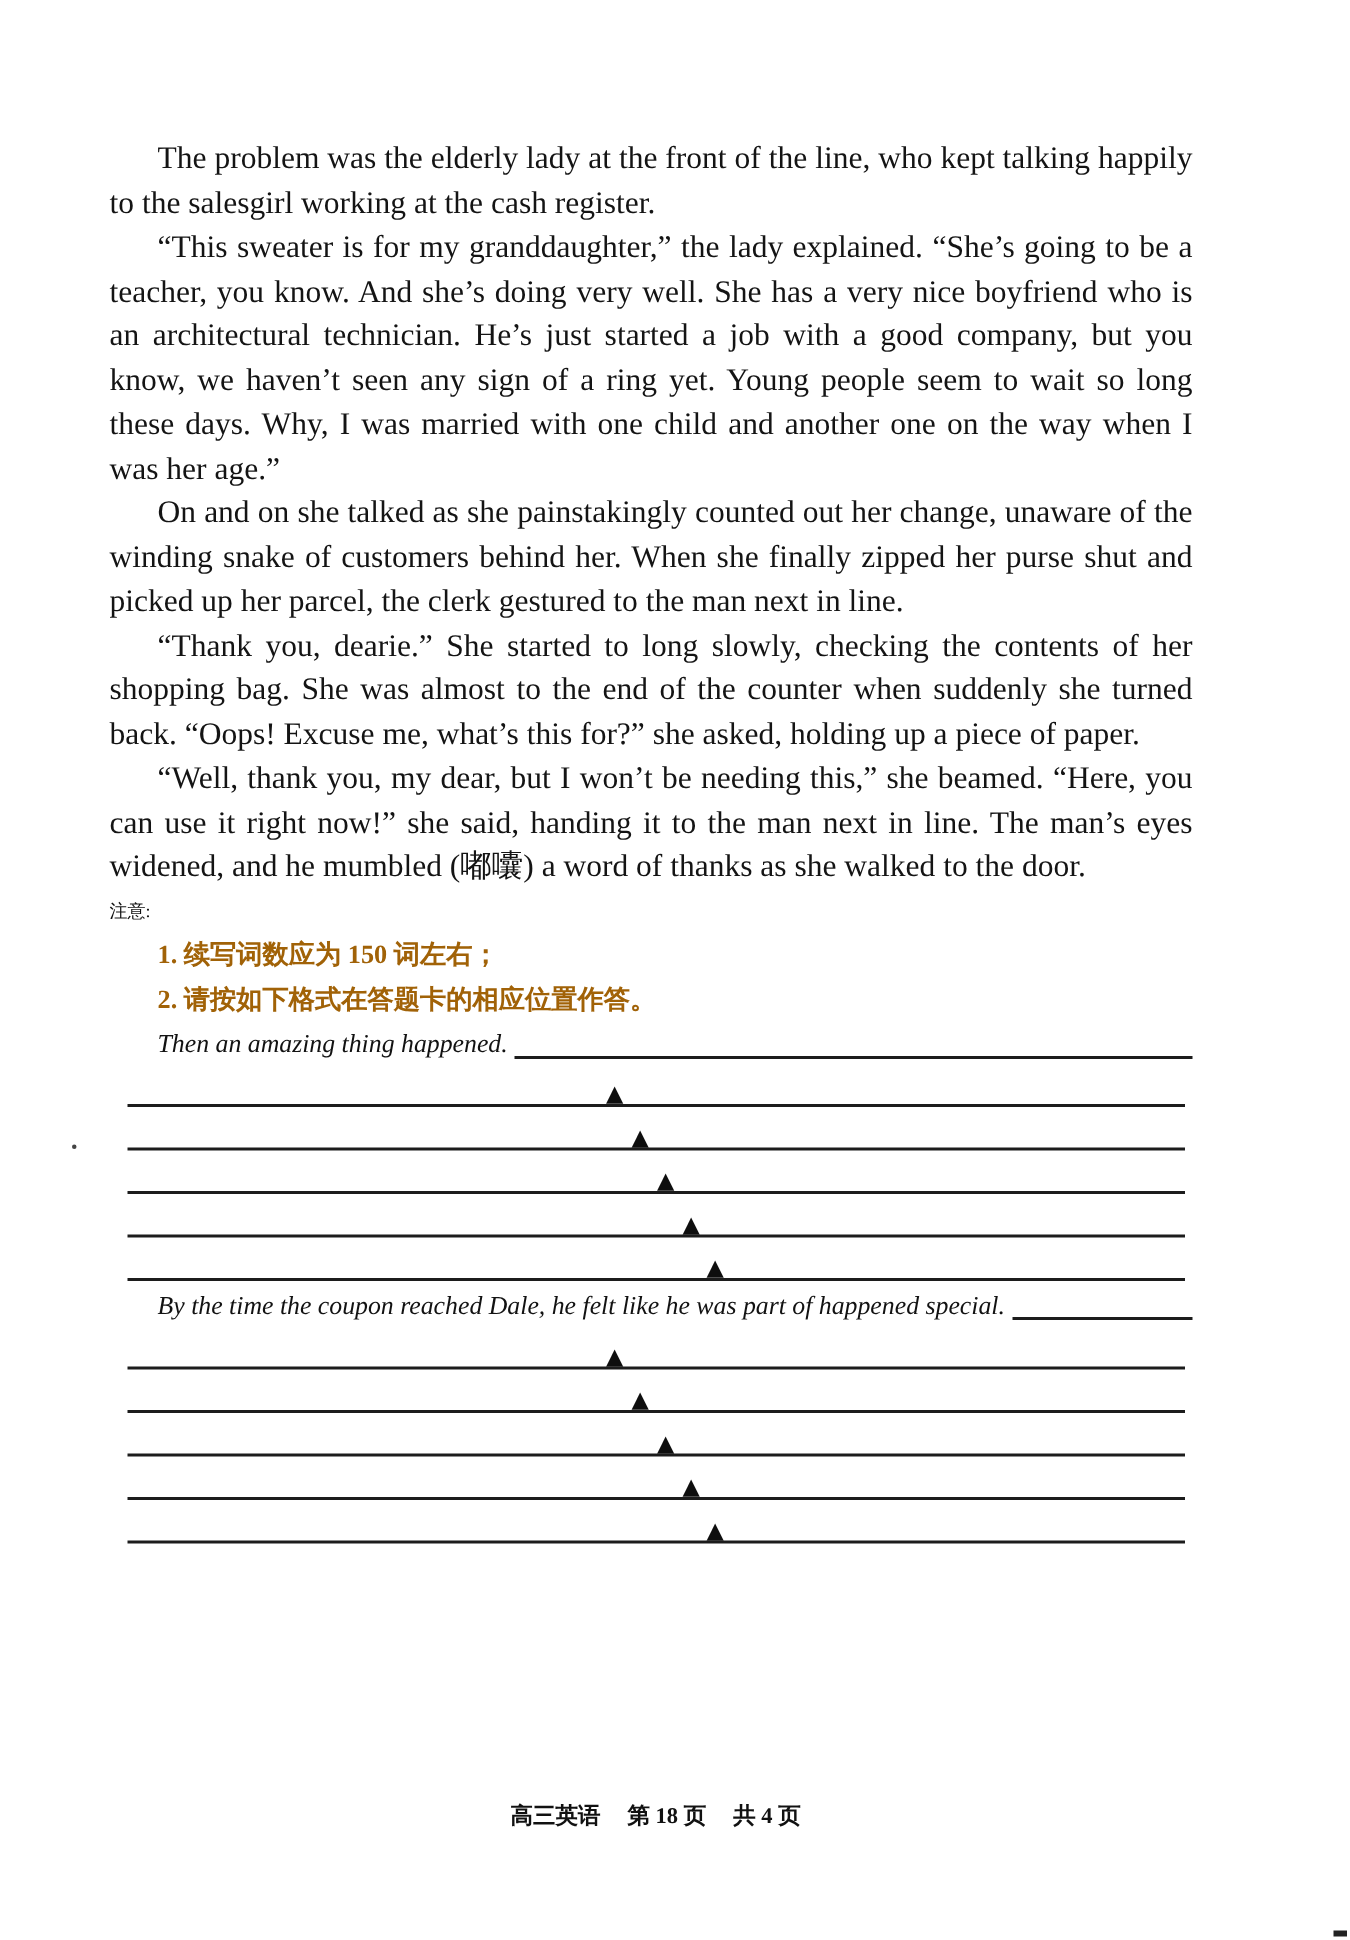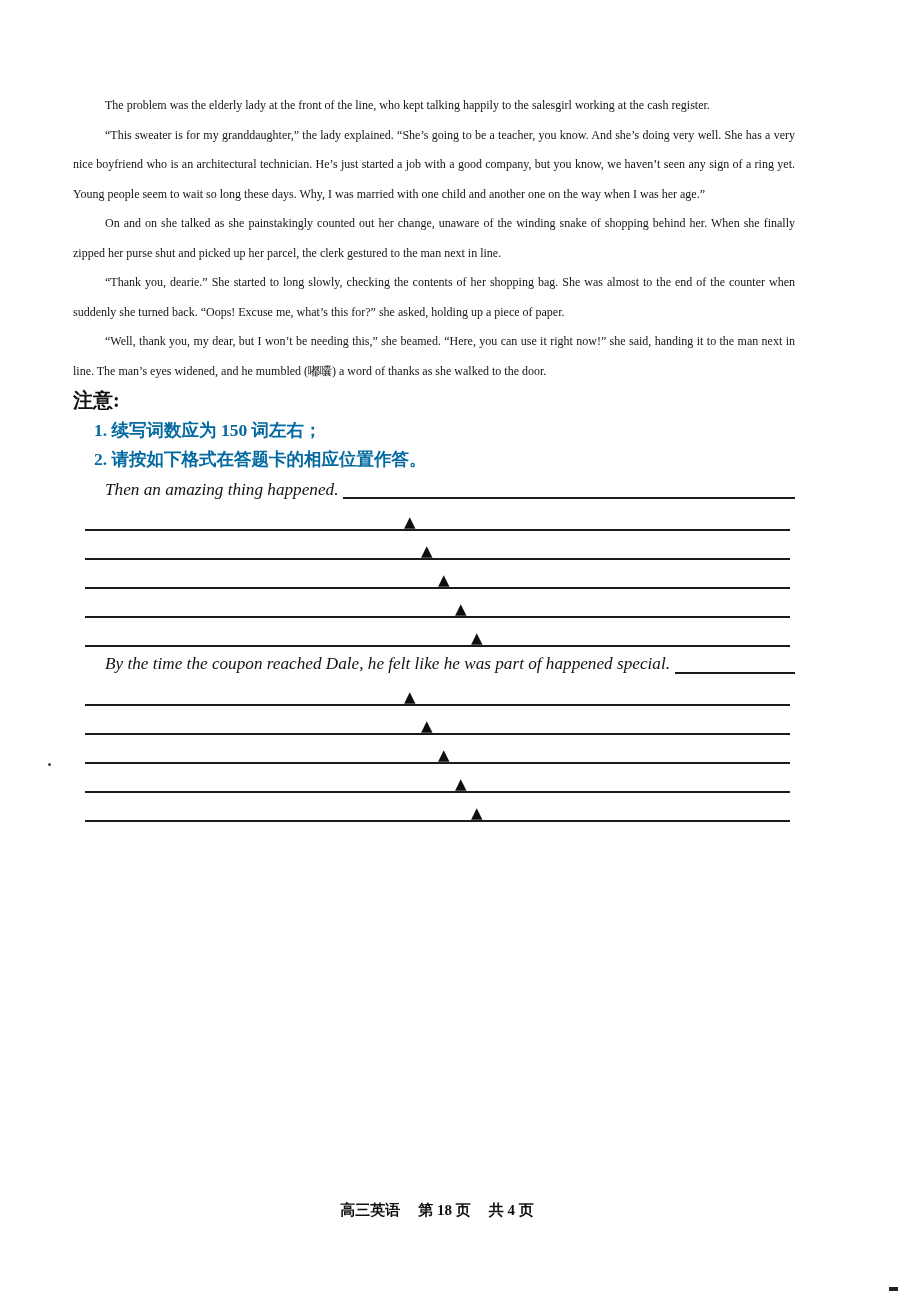--- a/index.html
+++ b/index.html
@@ -12,36 +12,36 @@
     overflow:hidden;
   }
   .content{
     position:absolute;
     left:73px;top:91px;width:722px;
   }
   .para{
     margin:0;
     text-indent:32px;
     text-align:justify;
-    font-size:12px;
+    font-size:21px;
     line-height:29.5px;
     color:#141414;
   }
   .notice-label{
-    font-weight:bold;
-    font-size:20px;
+    font-weight:normal;
+    font-size:12px;
     line-height:29.5px;
     color:#111;
   }
   .notice-item{
     font-weight:bold;
     font-size:17.5px;
     line-height:29.5px;
-    margin-left:21px;
-    color:#0369a1;
+    margin-left:32px;
+    color:#a16207;
   }
   .prompt-row{
     display:flex;
     align-items:flex-end;
     height:29.5px;
     font-style:italic;
     font-weight:normal;
     font-size:17.2px;
     line-height:29.5px;
     white-space:nowrap;
@@ -98,21 +98,21 @@
   }
 </style>
 </head>
 <body>
 
 <div class="page">
   <div class="content">
 
     <p class="para">The problem was the elderly lady at the front of the line, who kept talking happily to the salesgirl working at the cash register.</p>
     <p class="para">“This sweater is for my granddaughter,” the lady explained. “She’s going to be a teacher, you know. And she’s doing very well. She has a very nice boyfriend who is an architectural technician. He’s just started a job with a good company, but you know, we haven’t seen any sign of a ring yet. Young people seem to wait so long these days. Why, I was married with one child and another one on the way when I was her age.”</p>
-    <p class="para">On and on she talked as she painstakingly counted out her change, unaware of the winding snake of shopping behind her. When she finally zipped her purse shut and picked up her parcel, the clerk gestured to the man next in line.</p>
+    <p class="para">On and on she talked as she painstakingly counted out her change, unaware of the winding snake of customers behind her. When she finally zipped her purse shut and picked up her parcel, the clerk gestured to the man next in line.</p>
     <p class="para">“Thank you, dearie.” She started to long slowly, checking the contents of her shopping bag. She was almost to the end of the counter when suddenly she turned back. “Oops! Excuse me, what’s this for?” she asked, holding up a piece of paper.</p>
     <p class="para">“Well, thank you, my dear, but I won’t be needing this,” she beamed. “Here, you can use it right now!” she said, handing it to the man next in line. The man’s eyes widened, and he mumbled (嘟囔) a word of thanks as she walked to the door.</p>
 
     <div class="notice-label">注意:</div>
     <div class="notice-item">1. 续写词数应为 150 词左右；</div>
     <div class="notice-item">2. 请按如下格式在答题卡的相应位置作答。</div>
 
     <div class="prompt-row">
       <span class="prompt-indent"></span>
       <span class="prompt-text">Then an amazing thing happened.</span>

